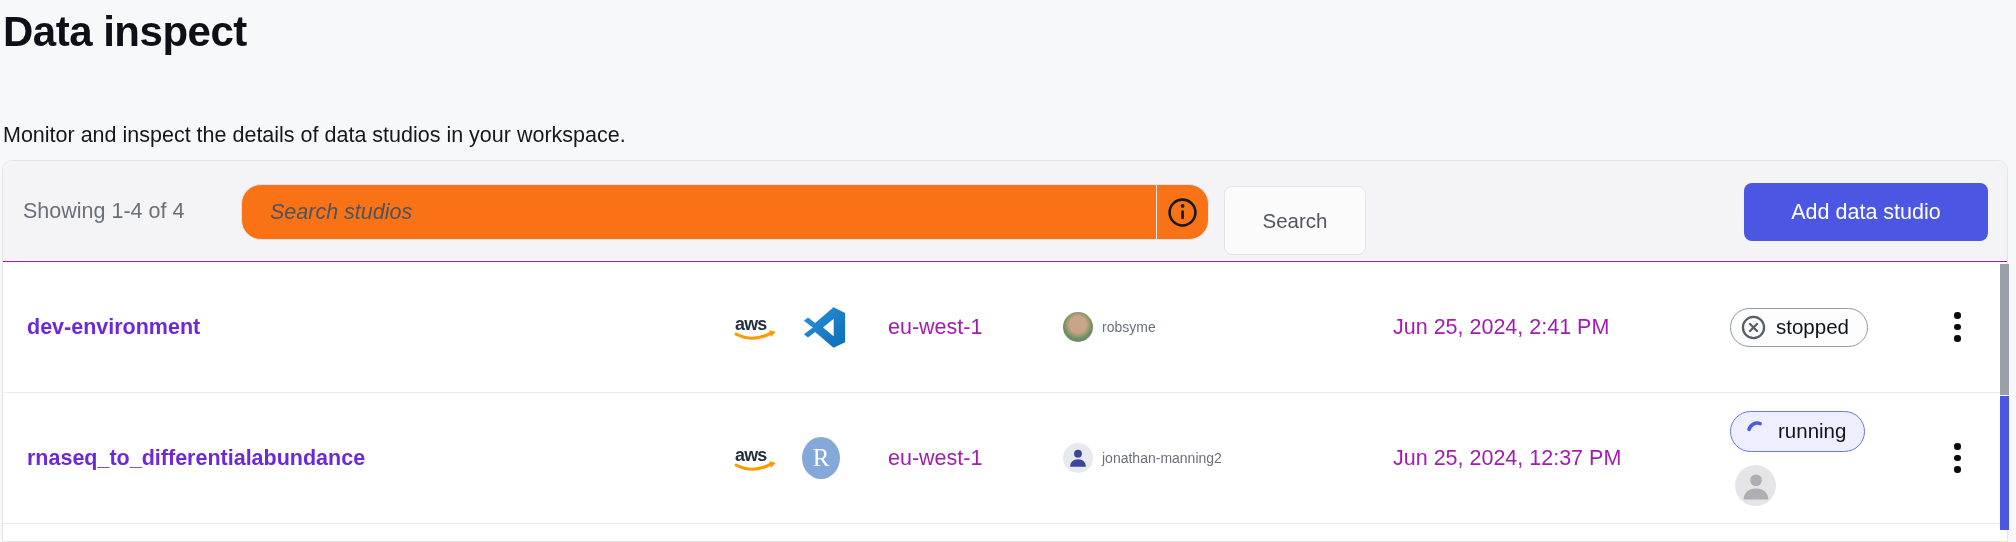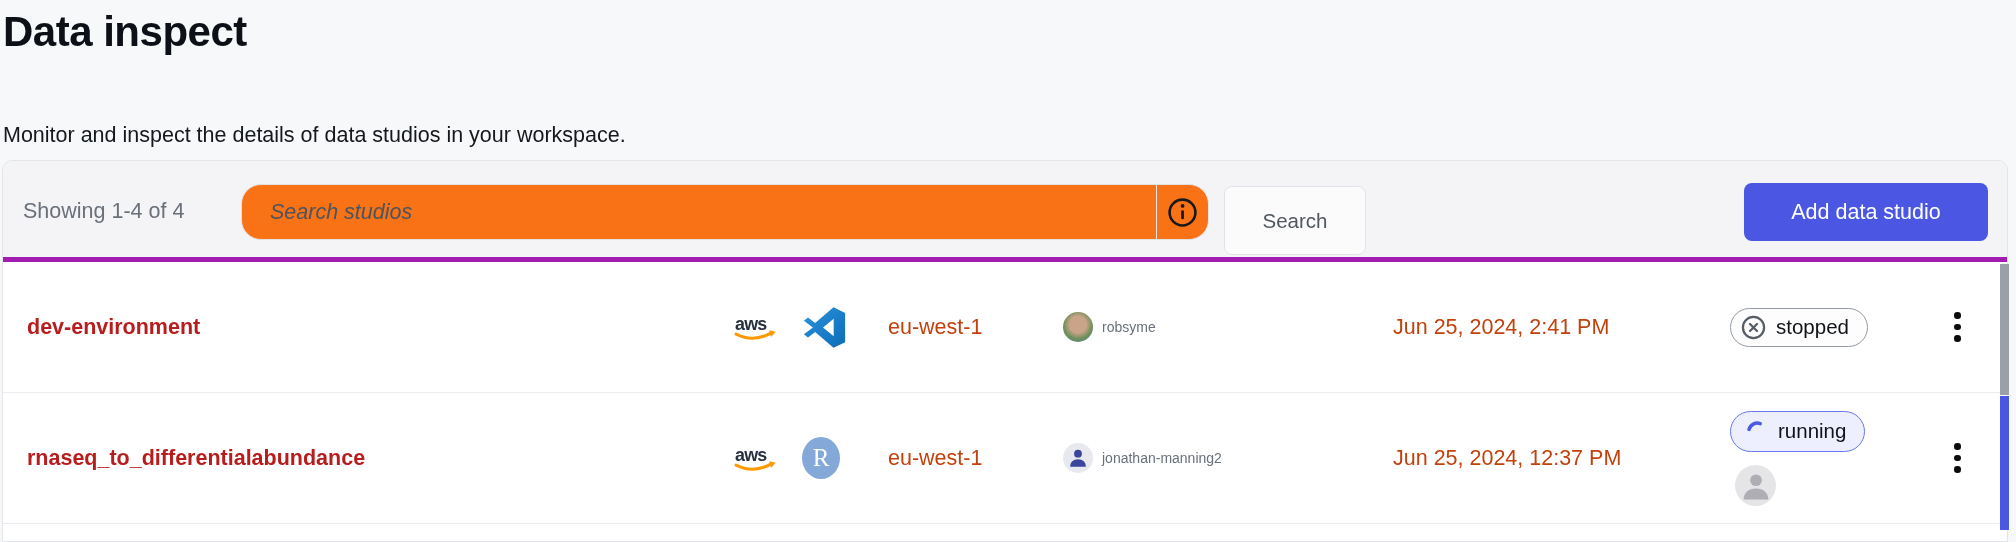--- a/index.html
+++ b/index.html
@@ -23,21 +23,21 @@
   }
 
   
   .card {
     position:absolute; left:2px; top:160px; width:2006px; height:382px;
     background:#ffffff; border:1px solid #e2e4e8;
     border-radius:10px 10px 0 0; overflow:hidden;
   }
   .toolbar {
     position:relative; height:101px; background:#f4f4f6;
-    border-bottom:5px solid #a21caf;
+    border-bottom:1px solid #a21caf;
   }
   .showing-text {
     position:absolute; left:20px; top:0; height:100px;
     display:flex; align-items:center; font-size:21.5px; color:#69707a;
   }
   .search-group {
     position:absolute; left:238px; top:23px; width:968px; height:56px;
     background:#f97316; border:1px solid #dfe1e5; border-radius:20px;
     display:flex; align-items:stretch; overflow:hidden;
   }
@@ -65,23 +65,23 @@
   }
 
   
   .row {
     height:131px; border-bottom:1px solid #ebecee; background:#fff;
     display:grid;
     grid-template-columns:706px 155px 175px 330px 337px 218px 1fr;
     align-items:center; padding-left:24px;
   }
   .row-stub { height:16px; background:#fff; }
-  .cell-name { font-size:21.5px; font-weight:700; color:#b91c1c; }
+  .cell-name { font-size:21.5px; font-weight:700; color:#6d28d9; }
   .cell-icons { display:flex; align-items:center; gap:22px; }
-  .cell-region, .cell-date { font-size:21.5px; color:#c2410c; }
+  .cell-region, .cell-date { font-size:21.5px; color:#a21caf; }
   .cell-user { display:flex; align-items:center; gap:9px; font-size:14px; color:#69707a; }
   .cell-status { display:flex; flex-direction:column; align-items:flex-start; gap:13px; }
   .cell-menu { display:flex; align-items:center; }
 
   .avatar-photo {
     width:30px; height:30px; border-radius:50%;
     background:radial-gradient(circle at 50% 42%, #c9a488 0 36%, #6f8f5a 62%, #4e7fae 100%);
     flex:none;
   }
   .avatar-circle {

